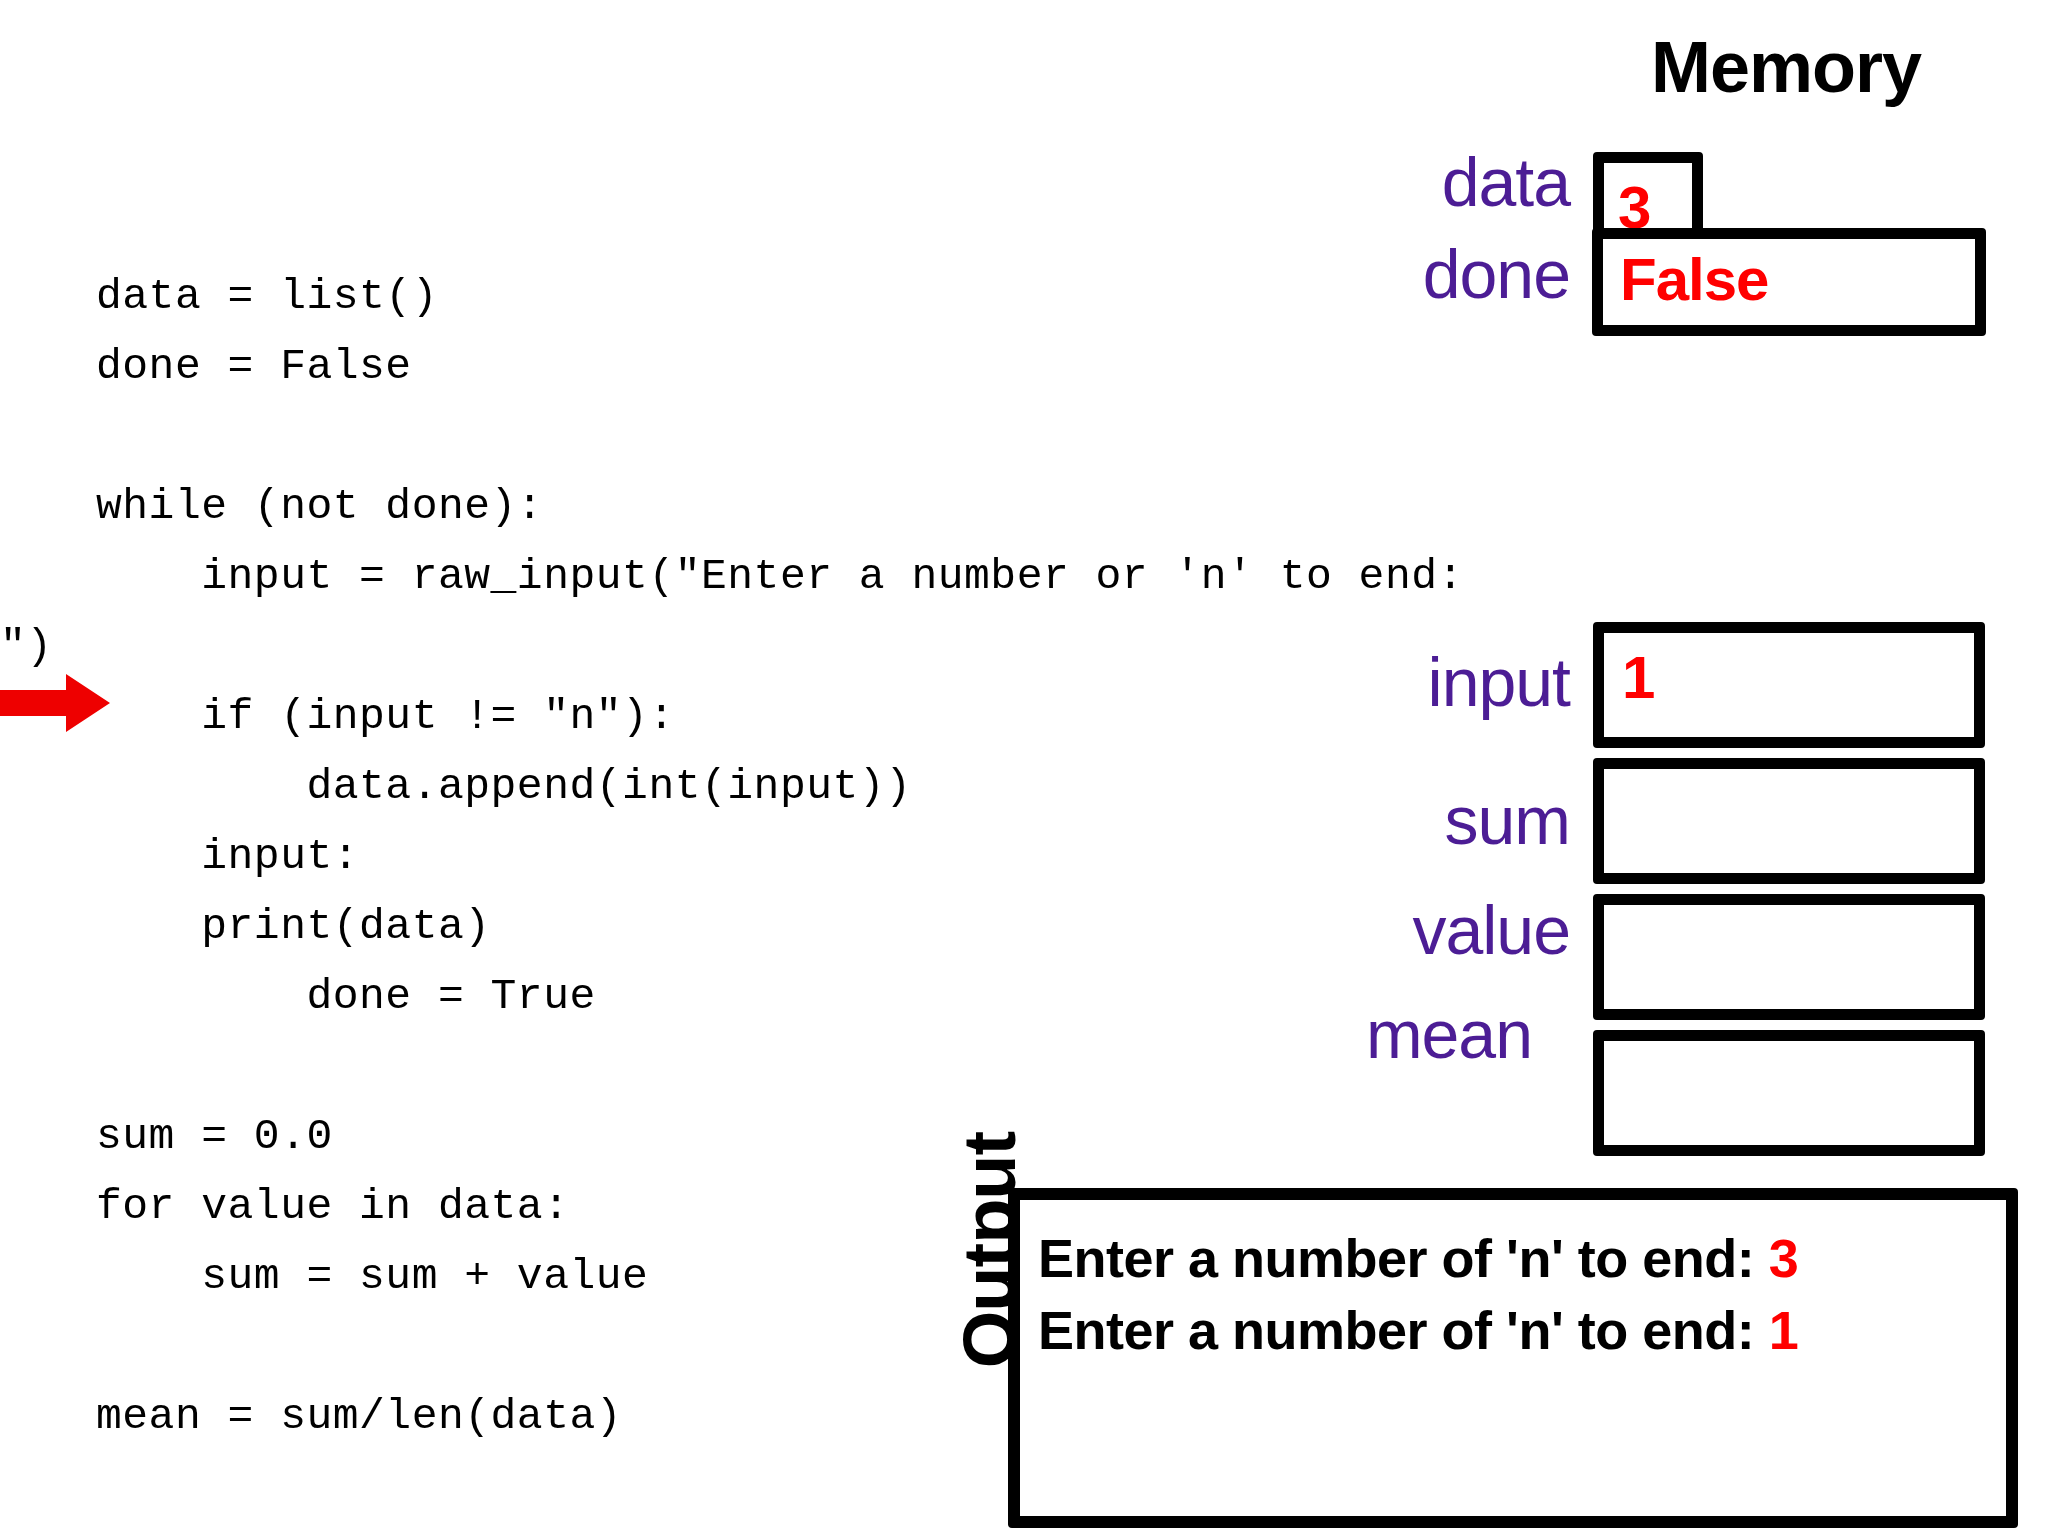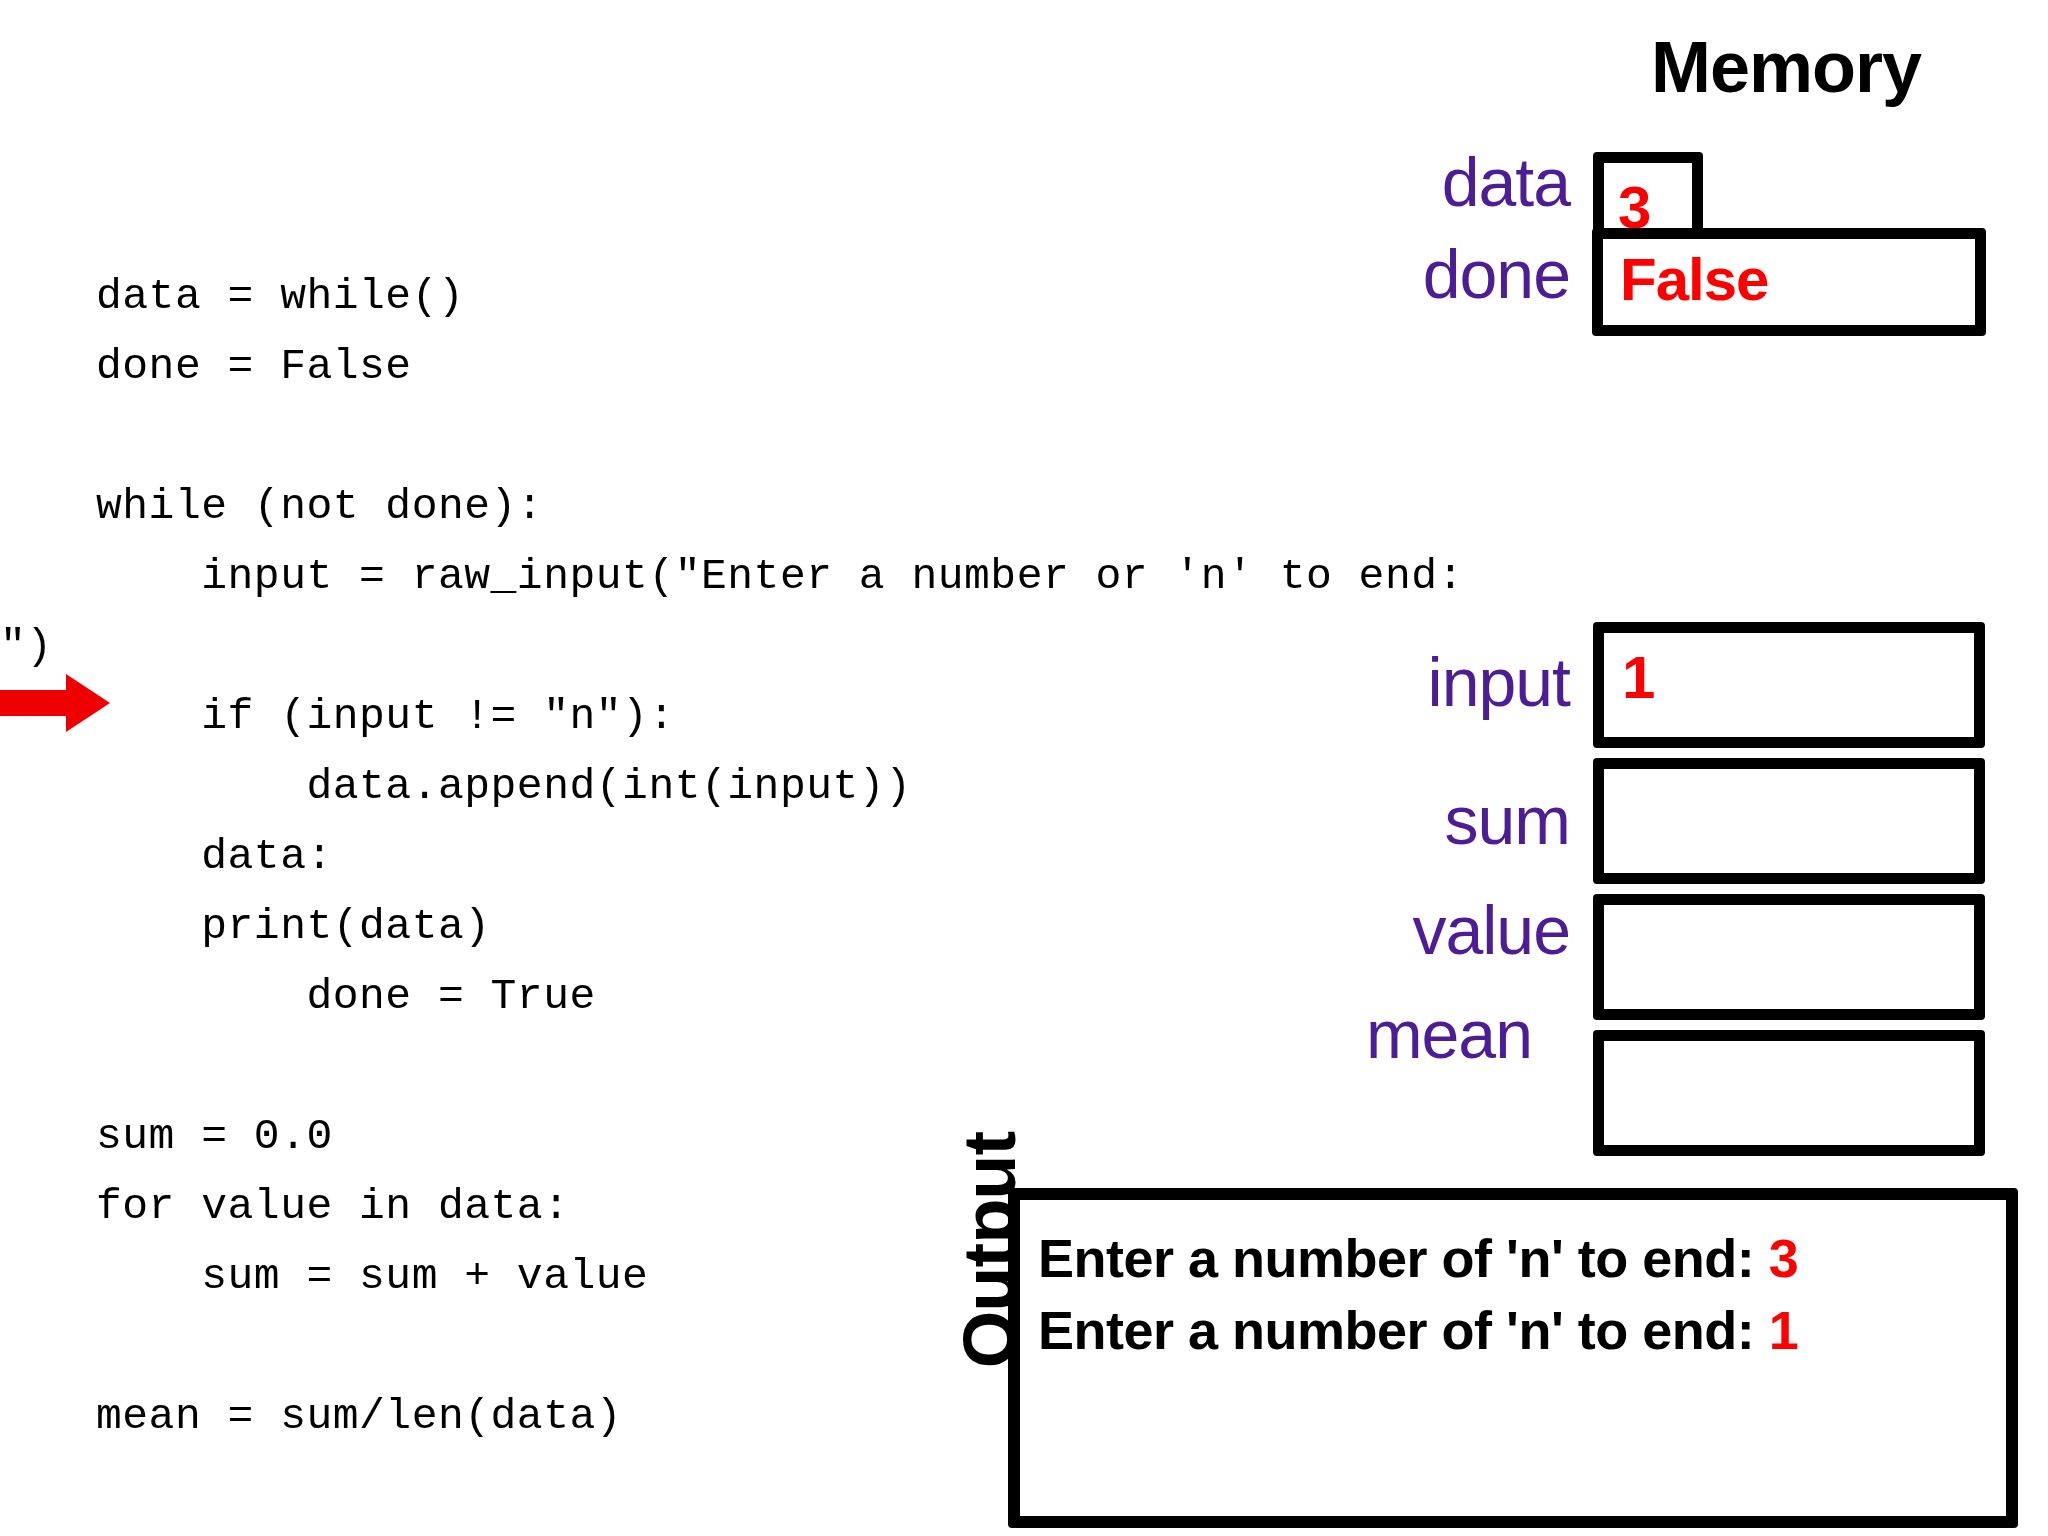--- a/index.html
+++ b/index.html
@@ -156,29 +156,29 @@
     color: #ff0000;
     font-weight: bold;
   }
 </style>
 </head>
 <body>
 
 <div id="page">
 
   <div id="code-panel">
-    <div class="code-line">data = while()</div>
+    <div class="code-line">data = list()</div>
     <div class="code-line">done = False</div>
     <div class="code-line blank"> </div>
     <div class="code-line">while (not done):</div>
     <div class="code-line">    input = raw_input("Enter a number or 'n' to end:</div>
     <div class="code-line wrapped">")</div>
     <div class="code-line">    if (input != "n"):</div>
     <div class="code-line">        data.append(int(input))</div>
-    <div class="code-line">    data:</div>
+    <div class="code-line">    input:</div>
     <div class="code-line">    print(data)</div>
     <div class="code-line">        done = True</div>
     <div class="code-line blank"> </div>
     <div class="code-line">sum = 0.0</div>
     <div class="code-line">for value in data:</div>
     <div class="code-line">    sum = sum + value</div>
     <div class="code-line blank"> </div>
     <div class="code-line">mean = sum/len(data)</div>
     <div class="code-line blank"> </div>
     <div class="code-line">print(mean)</div>

